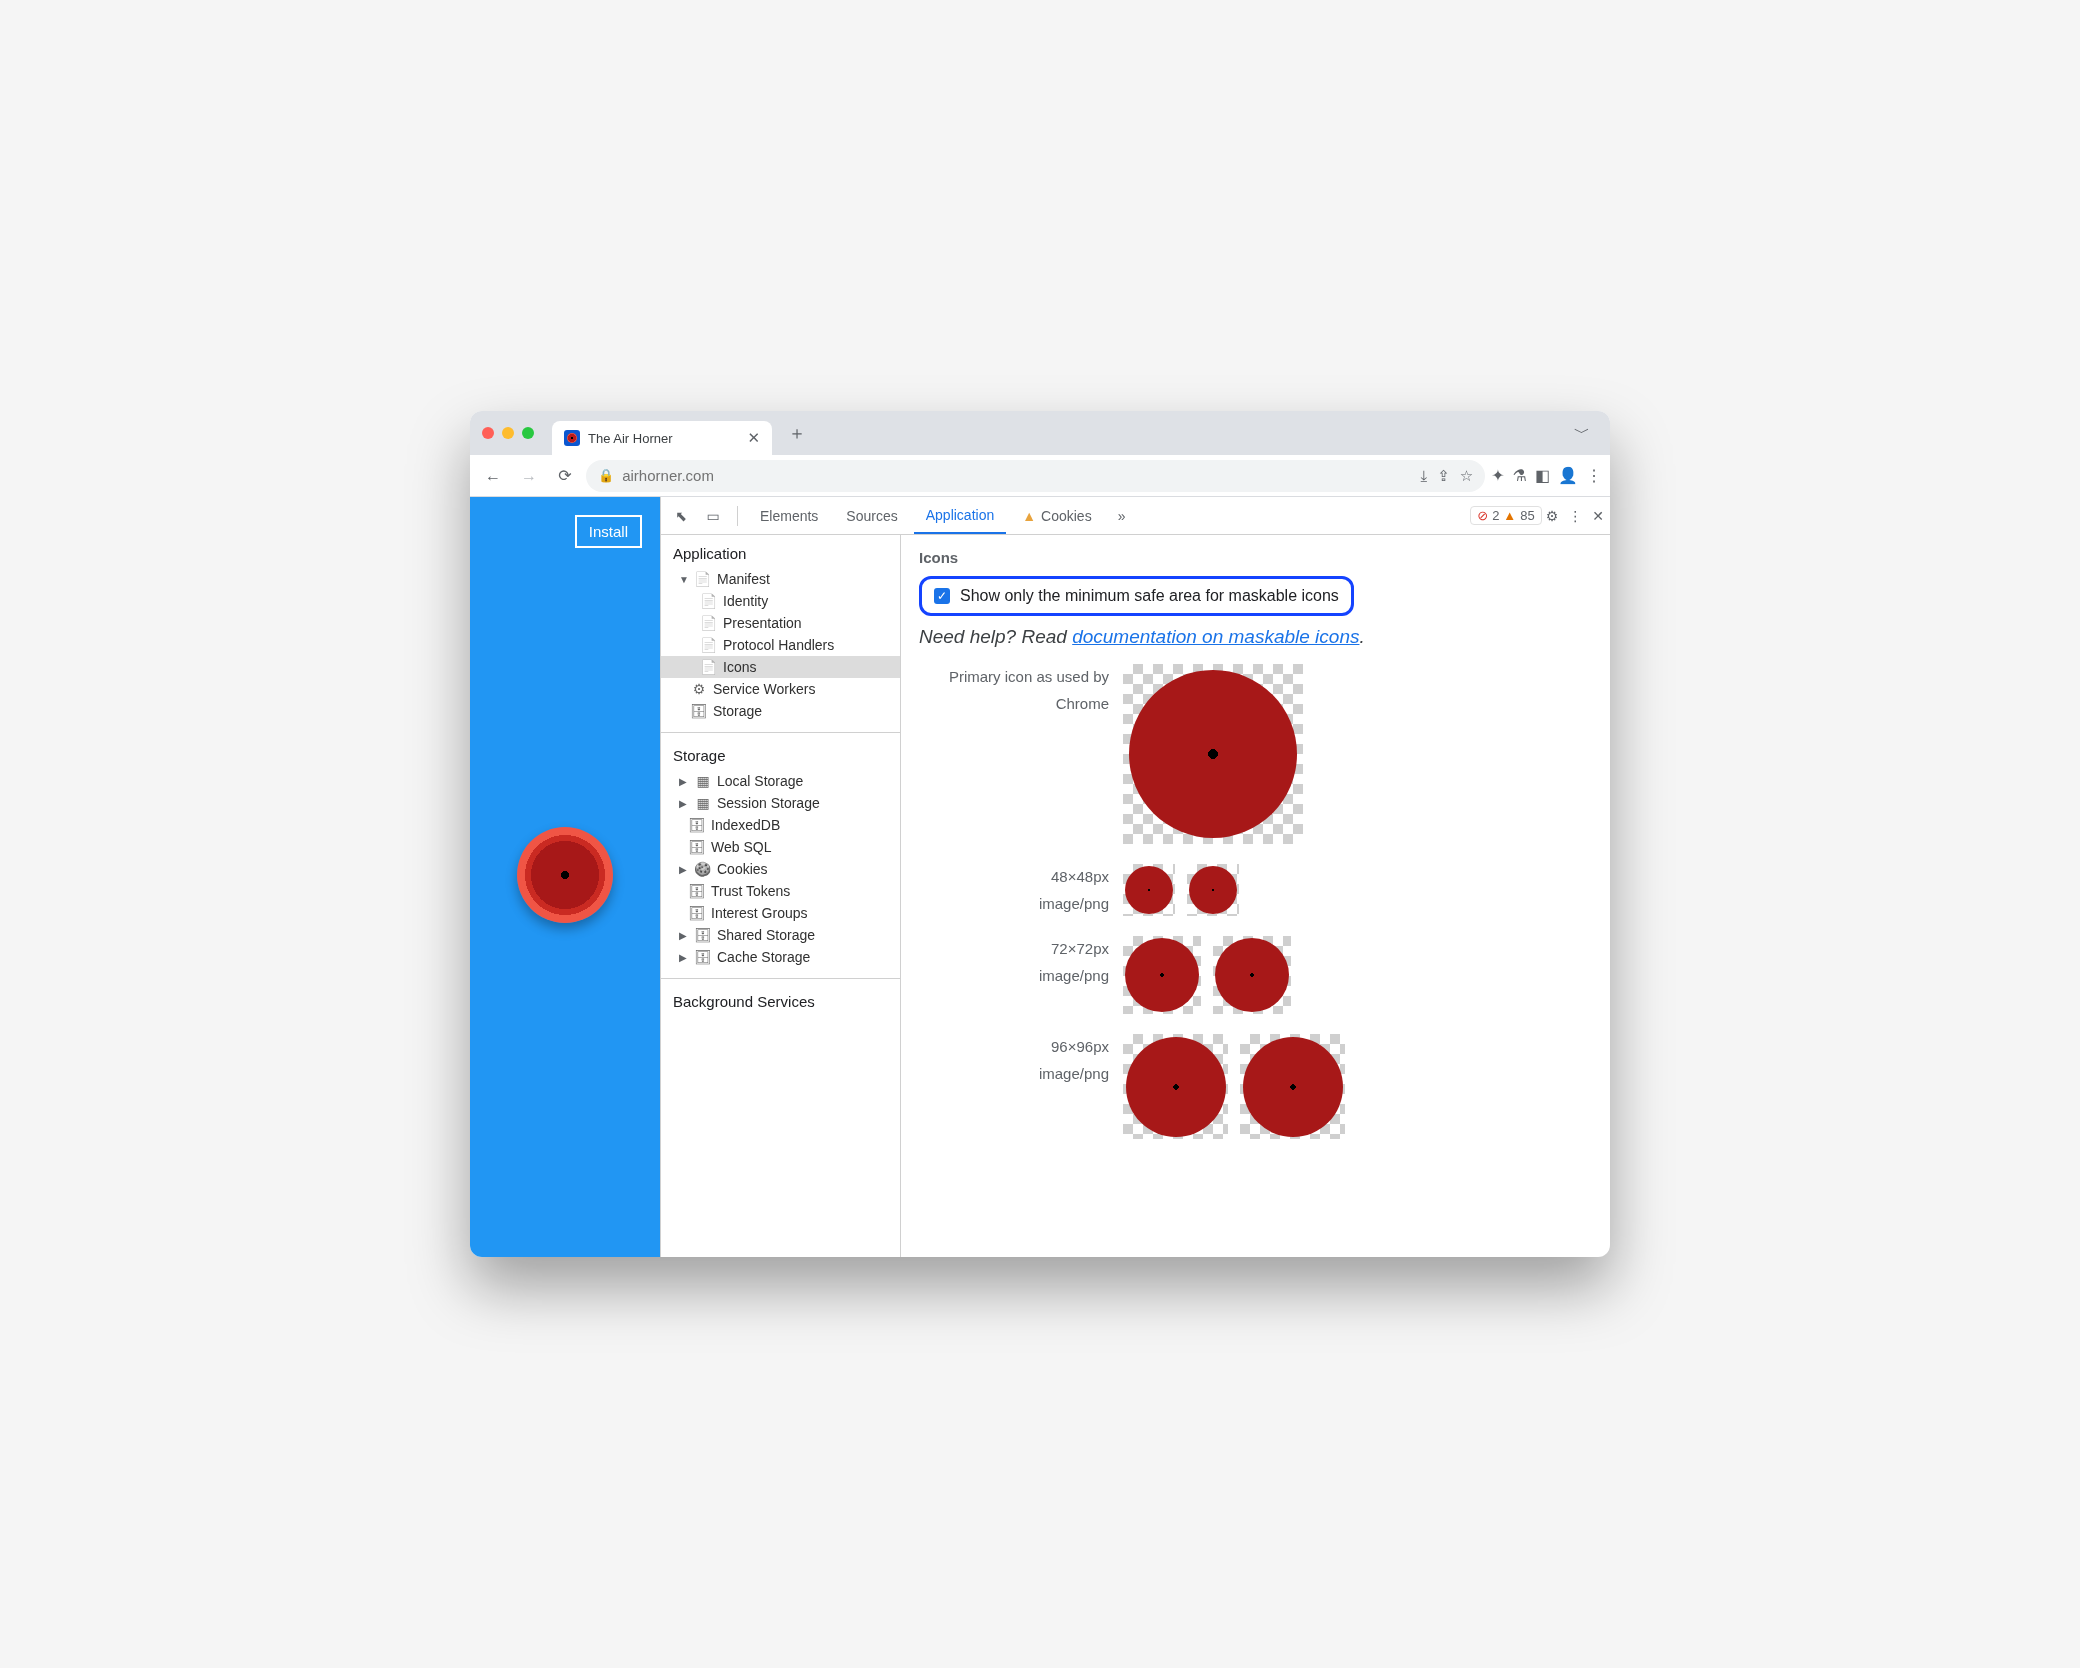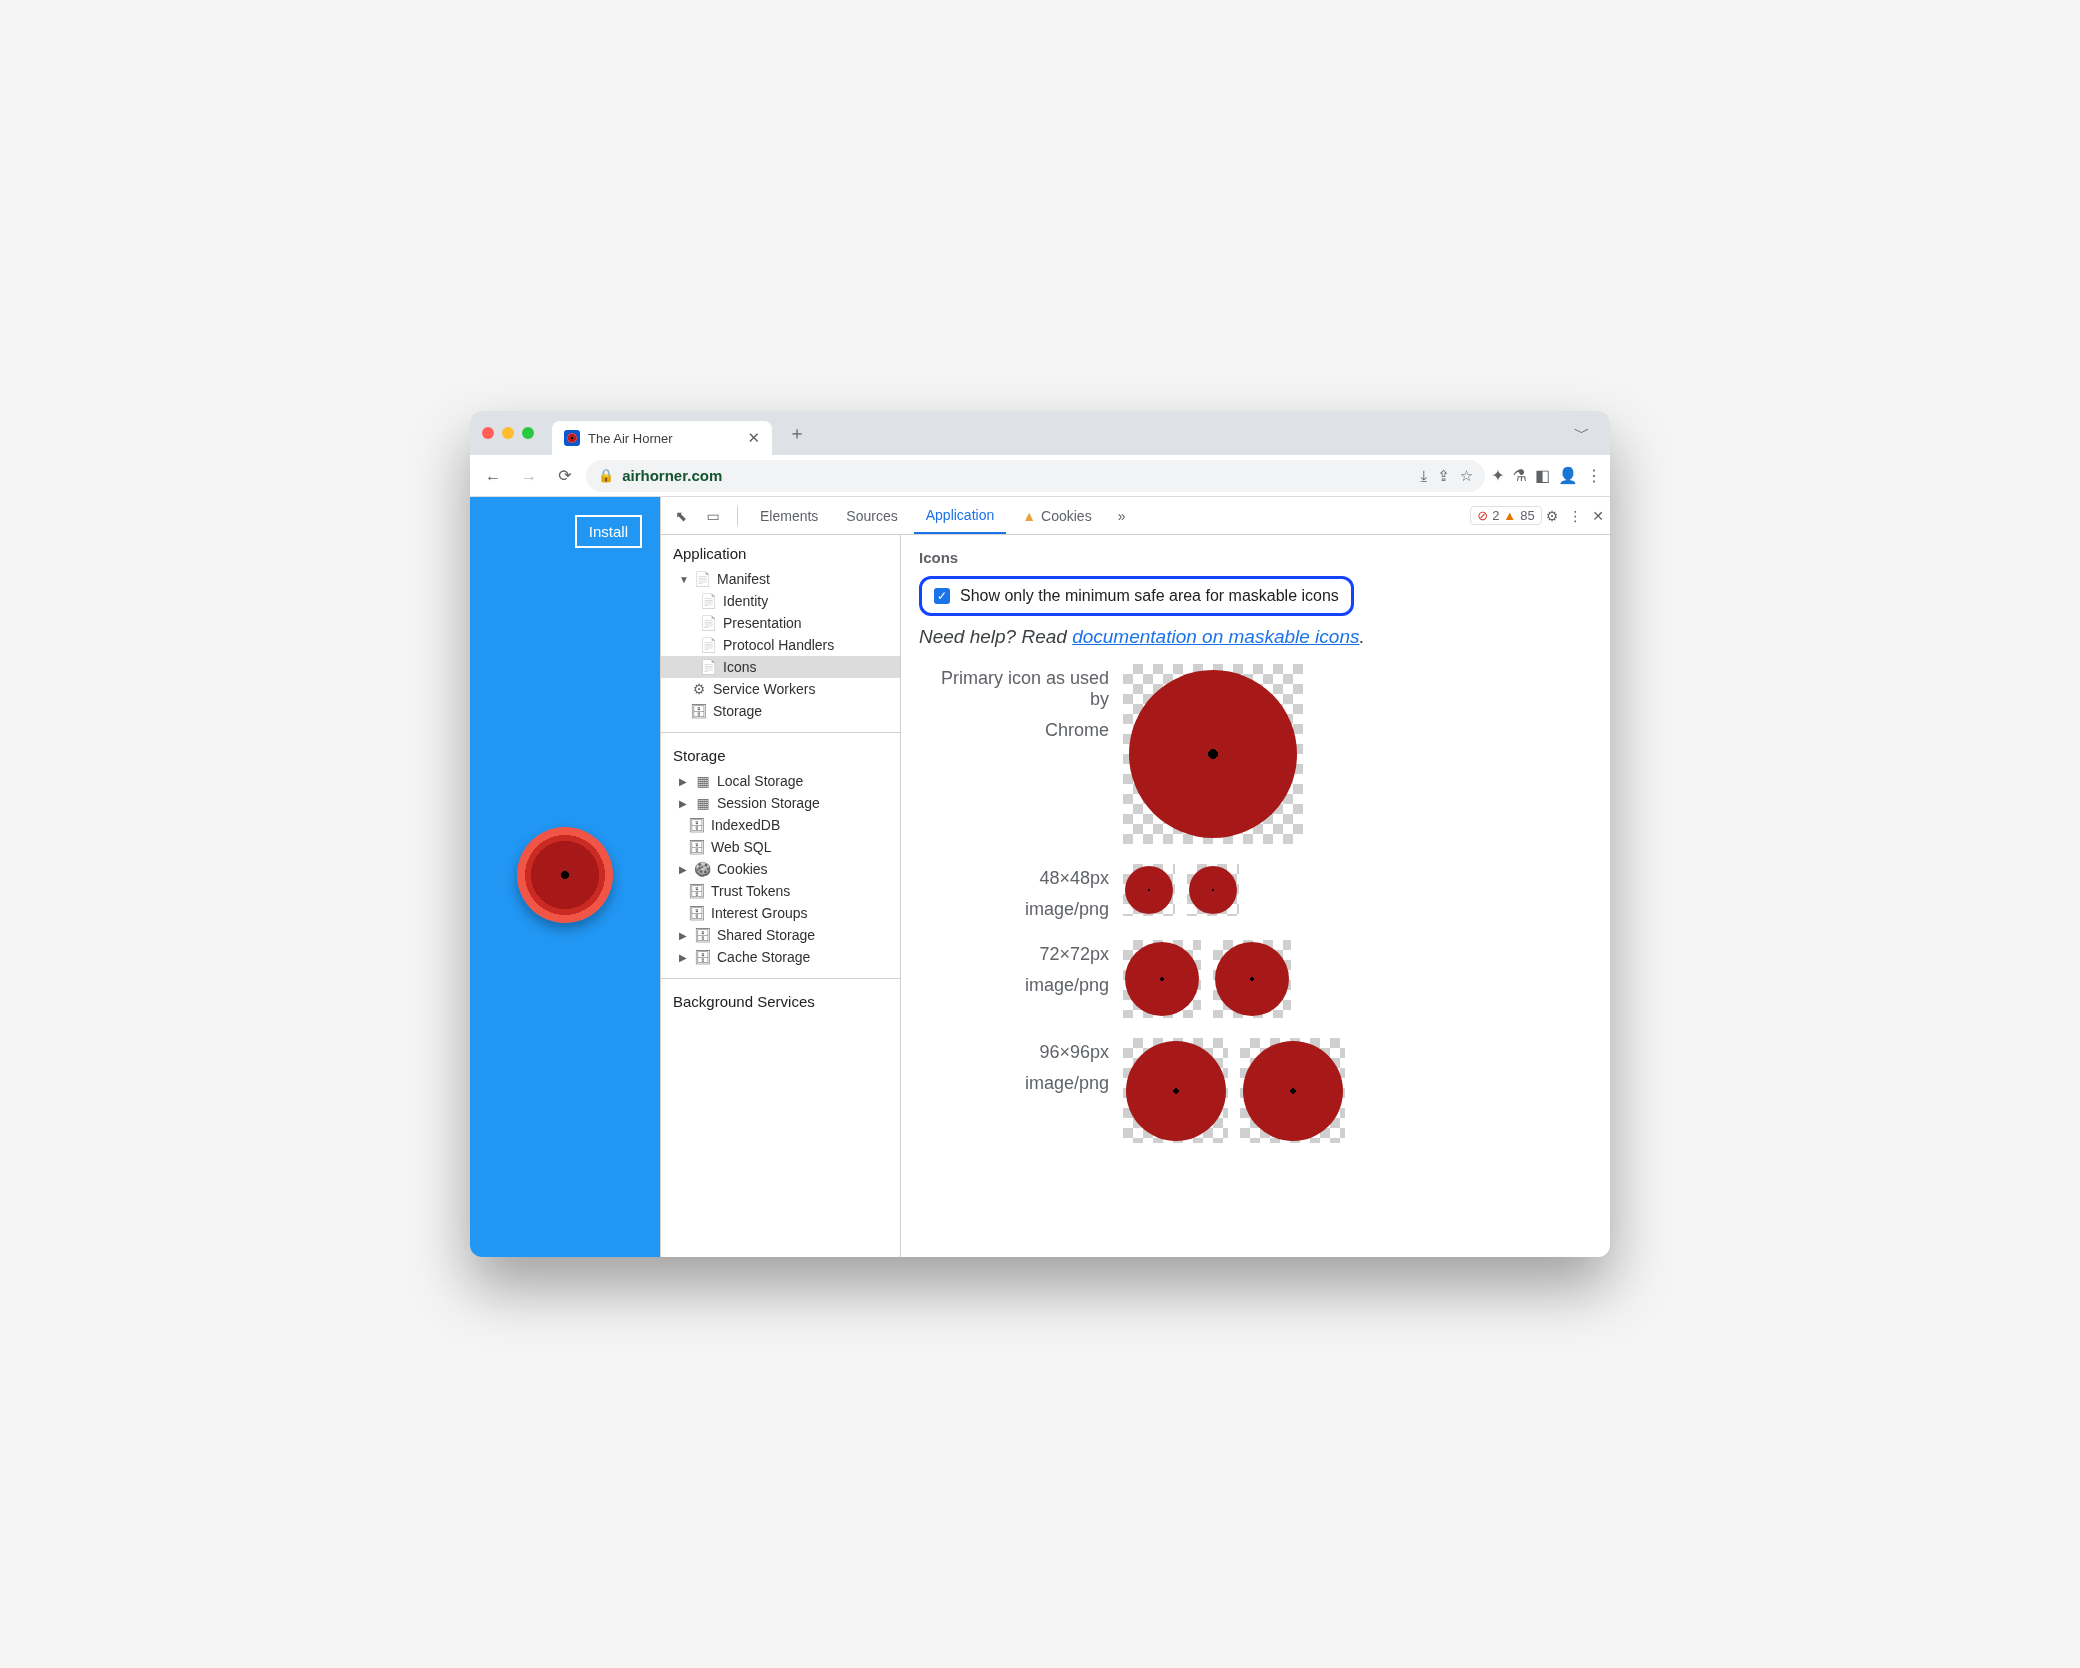--- a/index.html
+++ b/index.html
@@ -56,21 +56,21 @@
     background:#fff;
     border-bottom:1px solid #dadce0;
   }
   .tbtn{ width:30px;height:30px;display:flex;align-items:center;justify-content:center;color:#5f6368;border-radius:50%;cursor:pointer;font-size:16px;}
   .tbtn.disabled{color:#b9bcc0;}
   .omnibox{
     flex:1; height:32px; background:#f1f3f4; border-radius:16px;
     display:flex;align-items:center; padding:0 12px; gap:8px; color:#202124; font-size:15px;
   }
   .omnibox .lock{color:#5f6368;font-size:13px;}
-  .omnibox .url-host{color:#14532d;font-weight:bold;}
+  .omnibox .url-host{color:#737373;}
   .omni-actions{margin-left:auto;display:flex;gap:10px;color:#5f6368;font-size:15px;}
   .ext-icons{display:flex;gap:8px;color:#5f6368;font-size:16px;align-items:center;}
   
   .workspace{display:flex; height: 760px;}
   .page-side{
     width: 190px; background:#2196f3;
     position:relative;
   }
   .install-btn{
     position:absolute; top:18px; right:18px;
@@ -118,21 +118,21 @@
   .panel-heading{font-size:15px;font-weight:600;color:#5f6368;margin-bottom:10px;}
   .callout{
     border:3px solid #1443ff;border-radius:12px;
     padding:8px 12px;display:flex;align-items:center;gap:10px;
     font-size:16px;color:#202124;width:fit-content;margin-bottom:10px;
   }
   .cb{width:16px;height:16px;border-radius:3px;background:#1a73e8;color:#fff;display:inline-flex;align-items:center;justify-content:center;font-size:12px;}
   .help{font-size:19px;color:#3c4043;margin-bottom:16px;font-style:italic;}
   .help a{color:#1a73e8;text-decoration:underline;}
   .icon-row{display:flex;gap:14px;margin-bottom:20px;}
-  .icon-row .labels{width:190px;text-align:right;color:#5f6368;font-size:18px;padding-top:4px;}
+  .icon-row .labels{width:190px;text-align:right;color:#5f6368;font-size:15px;padding-top:4px;}
   .icon-row .labels .l2{margin-top:10px;}
   .checker{
     --s:10px;
     background:
       conic-gradient(#cfcfcf 25%,#fff 0 50%,#cfcfcf 0 75%,#fff 0) 0 0/calc(var(--s)*2) calc(var(--s)*2);
     position:relative;
   }
   .checker.big{width:180px;height:180px;}
   .checker.s48{width:52px;height:52px;}
   .checker.s72{width:78px;height:78px;}

